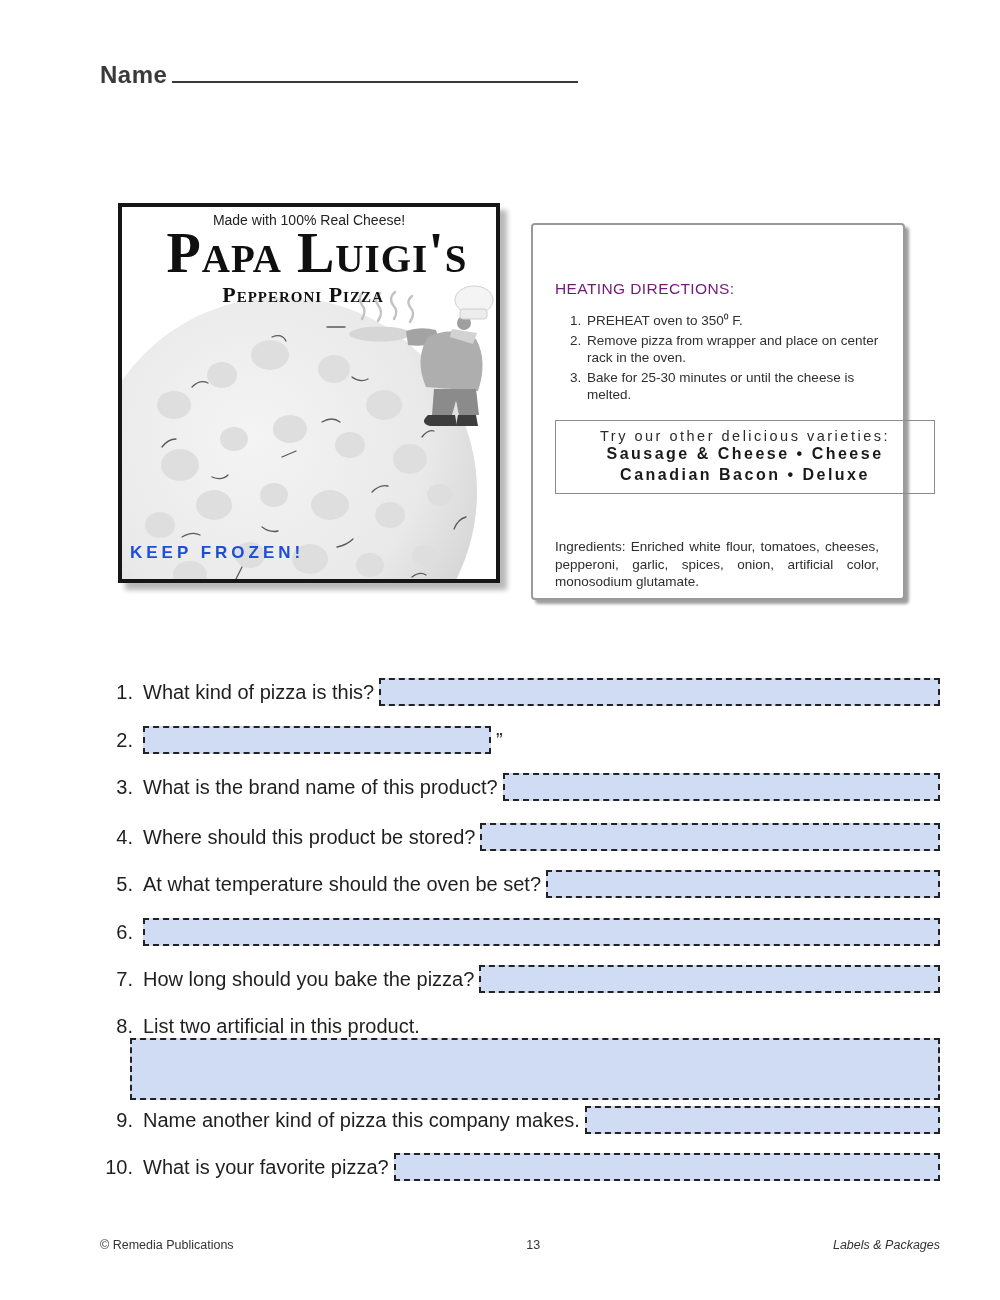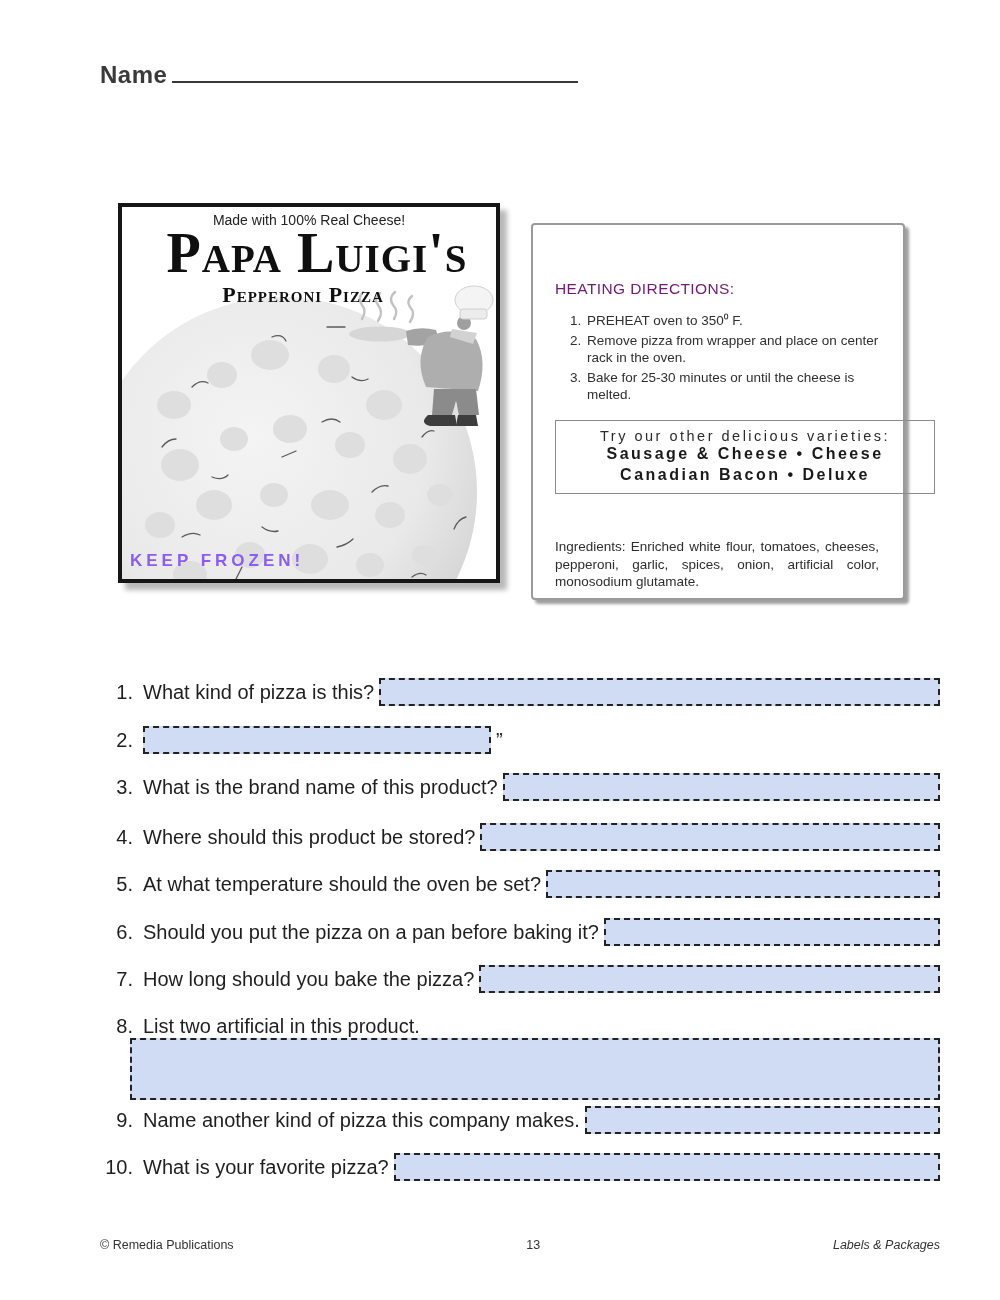--- a/index.html
+++ b/index.html
@@ -26,22 +26,22 @@
     position:relative; z-index:2; text-align:center;
     font-family:"Liberation Serif", serif; font-weight:bold; font-variant:small-caps;
     font-size:56px; line-height:0.92; color:#0f0f0f; letter-spacing:1px;padding-left:16px;
   }
   .product {
     position:relative; z-index:2; text-align:center; padding-right:12px; margin-top:2px;
     font-family:"Liberation Serif", serif; font-variant:small-caps; font-weight:bold;
     font-size:22px; letter-spacing:1px; color:#101010;
   }
   .keep-frozen {
-    position:absolute; z-index:2; left:8px; bottom:8px;
-    font-weight:bold; font-size:17px; letter-spacing:4px; color:#8b5cf6;
+    position:absolute; z-index:2; left:8px; bottom:16px;
+    font-weight:bold; font-size:17px; letter-spacing:4px; color:#1d4ed8;
   }
 
   
   .heat-panel {
     position:absolute; left:531px; top:223px; width:374px; height:377px;
     border:2px solid #9a9a9a; border-radius:4px; box-shadow:4px 4px 3px #9f9f9f;
     background:#fff; padding:55px 22px 0 22px; color:#333;
   }
   .hd-heading { font-size:15.5px; letter-spacing:0.4px; color:#701a75; margin-bottom:14px; }
   .hd-list { margin-left:14px; padding-left:16px; font-size:13.5px; line-height:1.3; color:#2f2f2f; }
@@ -210,21 +210,20 @@
     <span class="qtext">Where should this product be stored?</span>
     <span class="abox"></span>
   </div>
   <div class="qrow" style="top:869px">
     <span class="qnum">5.</span>
     <span class="qtext">At what temperature should the oven be set?</span>
     <span class="abox"></span>
   </div>
   <div class="qrow" style="top:917px">
     <span class="qnum">6.</span>
-    <span class="qtext">Should you put the pizza on a pan before baking it?</span>
     <span class="abox"></span>
   </div>
   <div class="qrow" style="top:964px">
     <span class="qnum">7.</span>
     <span class="qtext">How long should you bake the pizza?</span>
     <span class="abox"></span>
   </div>
   <div class="qrow" style="top:1011px">
     <span class="qnum">8.</span>
     <span class="qtext">List two artificial in this product.</span>

